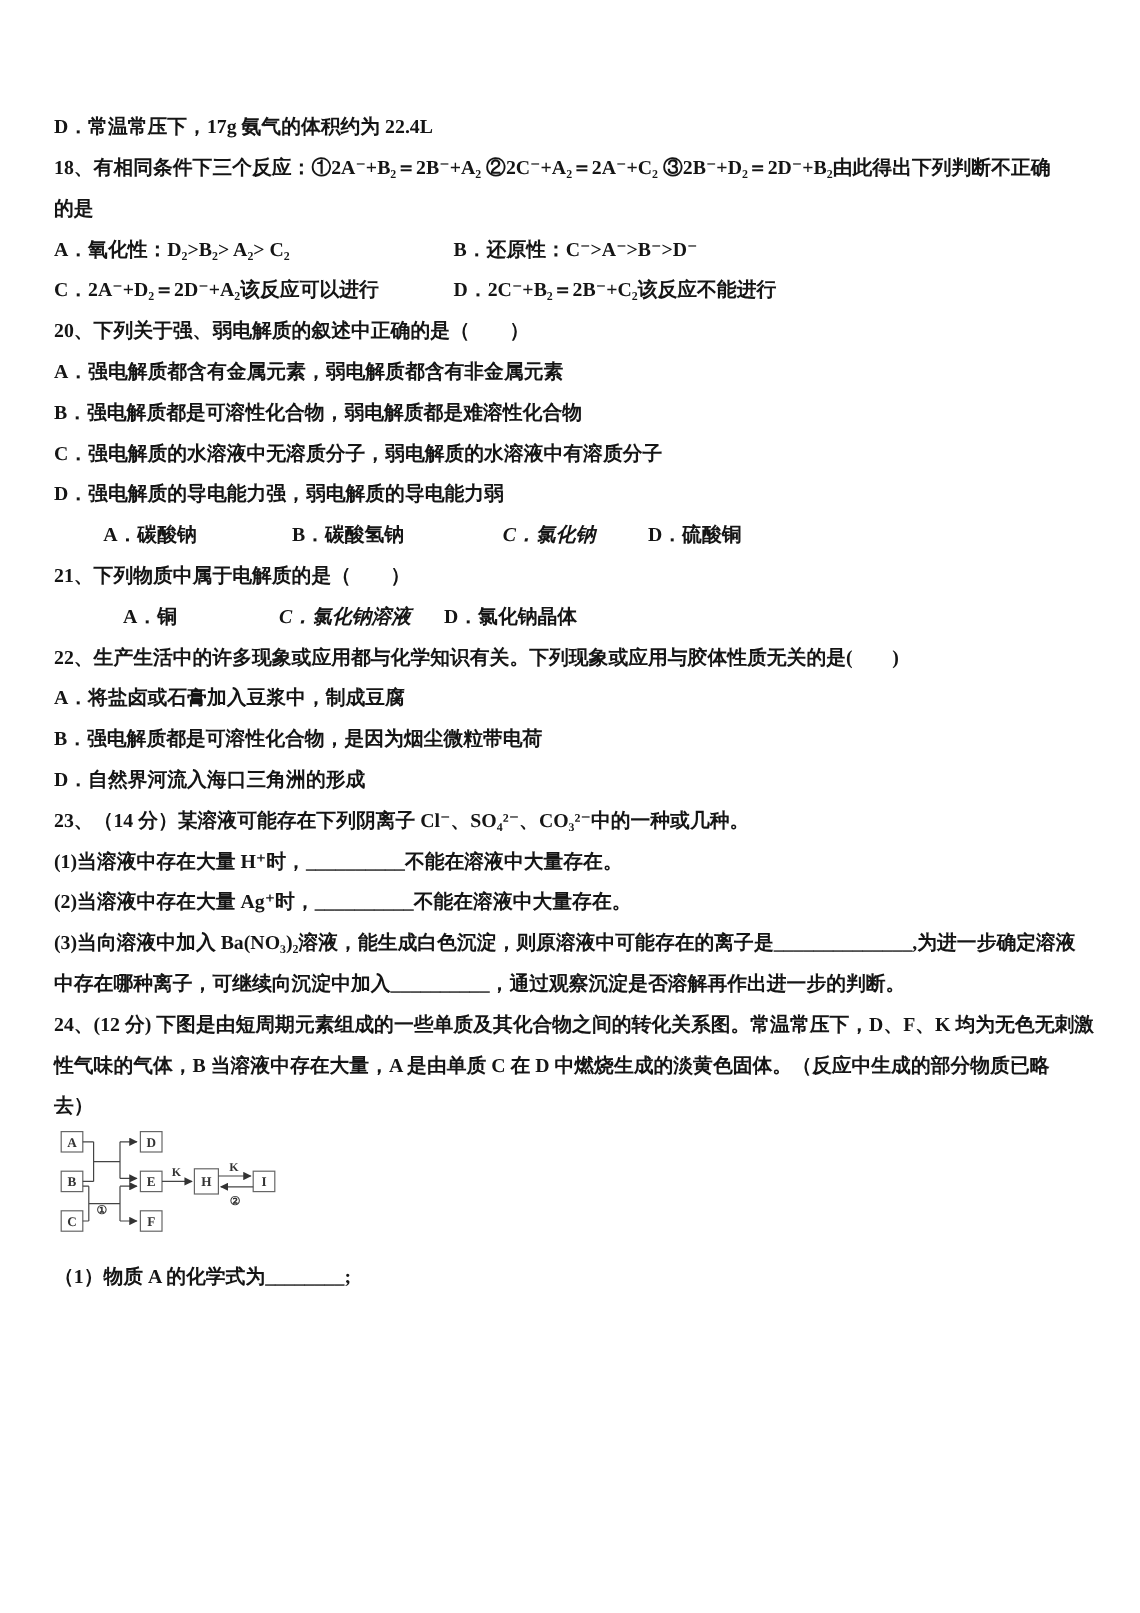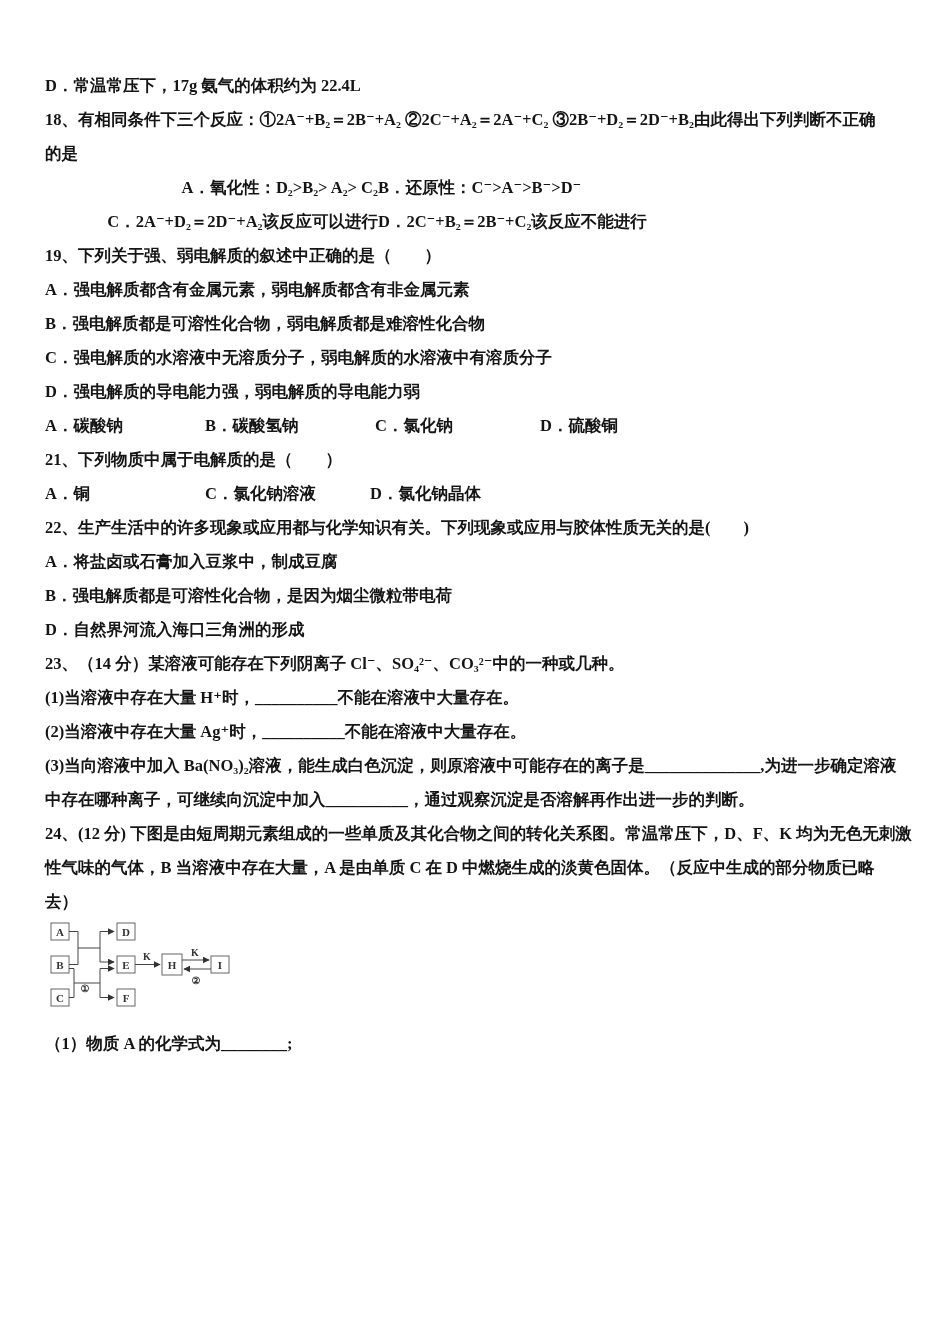--- a/index.html
+++ b/index.html
@@ -1,35 +1,35 @@
 <!DOCTYPE html>
 <html><head>
 <meta charset="utf-8">
 <style>
   html,body{margin:0;padding:0;background:#ffffff;}
   body{width:950px;height:1344px;position:relative;overflow:hidden;}
   .page{
     position:absolute;left:0;top:0;width:950px;height:1344px;
     background:#ffffff;
     box-sizing:border-box;
-    padding:69px 38px 0 45px;
+    padding:89px 38px 0 45px;
     font-family:"Liberation Serif","DejaVu Serif",serif;
     font-weight:700;
     font-size:16.5px;
     color:#151515;
   }
   .line{
     height:34px;line-height:34px;white-space:nowrap;overflow:visible;
   }
   .cols2{display:flex;}
-  .cols2 .col-a{width:333px;flex:0 0 333px;text-align:right;}
-  .cols4{display:flex;}
+  .cols2 .col-a{width:333px;flex:0 0 333px;}
+  .cols4{display:flex;text-align:center;}
   .cols4 .o1{width:160px;flex:0 0 160px;}
   .cols4 .o2{width:170px;flex:0 0 170px;}
-  .cols4 .o3{width:165px;flex:0 0 165px;}
+  .cols4 .o3{width:165px;flex:0 0 165px;font-style:italic;}
   .diagram-wrap{height:100px;margin:0;padding:0;}
   .diagram-wrap svg{display:block;}
   svg text{
     font-family:"Liberation Serif","DejaVu Serif",serif;
     font-weight:700;
     fill:#333333;
   }
   .gap8{height:8px;}
 </style>
 </head>
@@ -43,21 +43,21 @@
   <div class="line">的是</div>
   <div class="line cols2">
     <span class="col-a">A．氧化性：D₂&gt;B₂&gt; A₂&gt; C₂</span>
     <span>B．还原性：C⁻&gt;A⁻&gt;B⁻&gt;D⁻</span>
   </div>
   <div class="line cols2">
     <span class="col-a">C．2A⁻+D₂＝2D⁻+A₂该反应可以进行</span>
     <span>D．2C⁻+B₂＝2B⁻+C₂该反应不能进行</span>
   </div>
 
-  <div class="line">19、下列关于强、弱电解质的叙述中正确的是（　　）</div>
+  <div class="line">20、下列关于强、弱电解质的叙述中正确的是（　　）</div>
   <div class="line">A．强电解质都含有金属元素，弱电解质都含有非金属元素</div>
   <div class="line">B．强电解质都是可溶性化合物，弱电解质都是难溶性化合物</div>
   <div class="line">C．强电解质的水溶液中无溶质分子，弱电解质的水溶液中有溶质分子</div>
   <div class="line">D．强电解质的导电能力强，弱电解质的导电能力弱</div>
 
   <div class="line cols4">
     <span class="o1">A．碳酸钠</span>
     <span class="o2">B．碳酸氢钠</span>
     <span class="o3">C．氯化钠</span>
     <span>D．硫酸铜</span>

